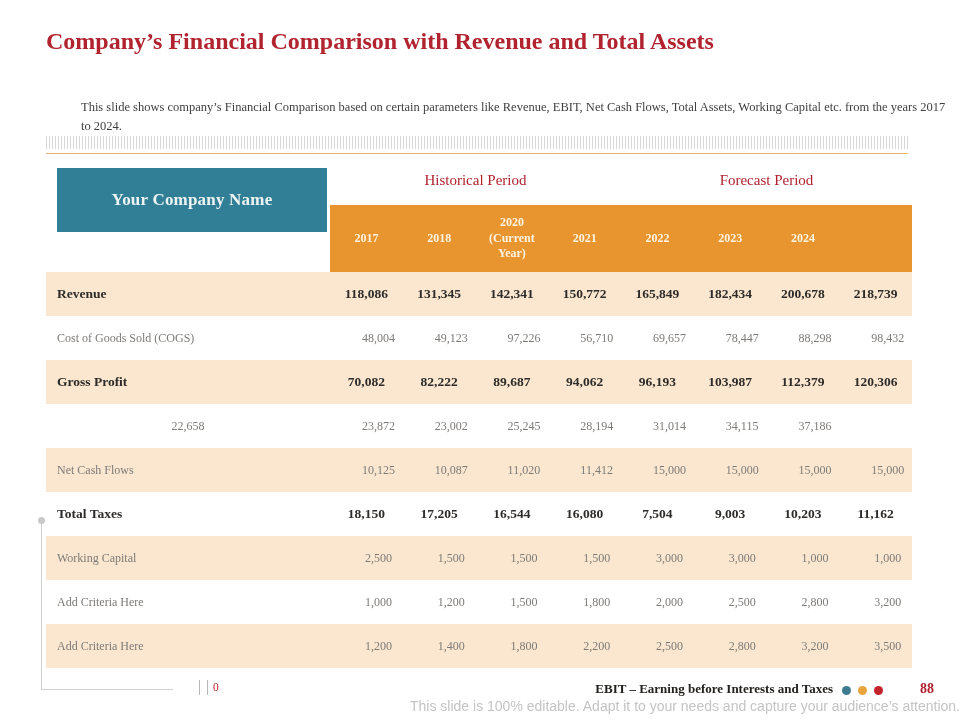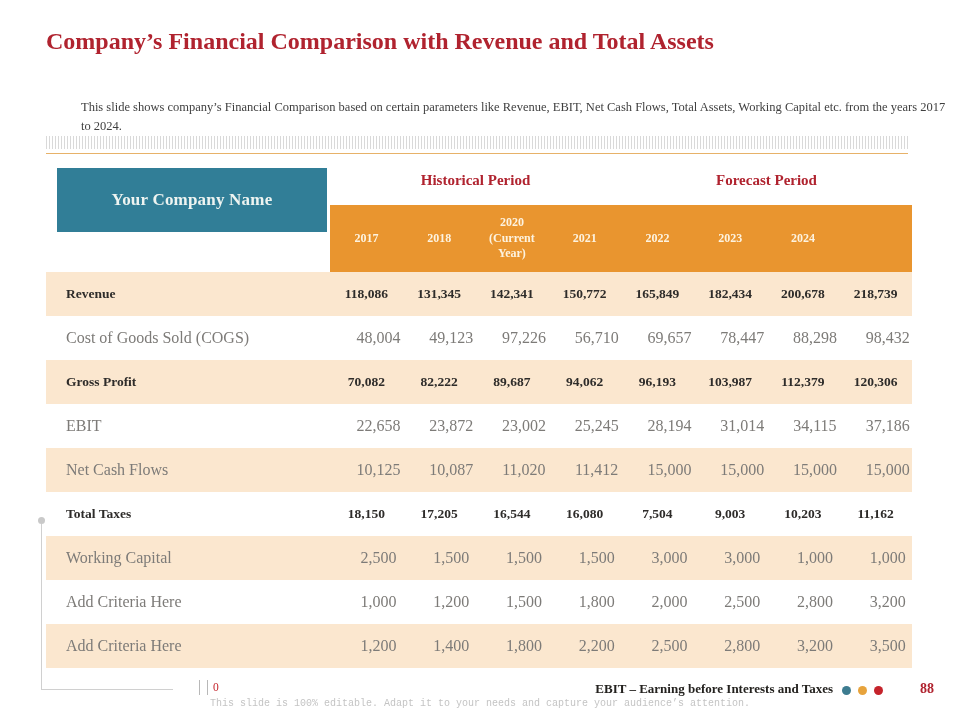--- a/index.html
+++ b/index.html
@@ -21,53 +21,53 @@
   }
   .hairline { position:absolute; left:46px; top:153px; width:862px; height:1px; background:#e7b269; }
 
   .fin-table { position:absolute; left:46px; top:165px; width:866px; }
   .thead { position:relative; height:107px; }
   .company-box {
     position:absolute; left:11px; top:3px; width:270px; height:64px;
     background:#317e97; color:#eef4f1; display:flex; align-items:center; justify-content:center;
     font-weight:700; font-size:17px; letter-spacing:.2px;
   }
-  .period { position:absolute; top:7px; font-weight:700; font-size:15px; color:#b0232f; text-align:center; }
+  .period { position:absolute; top:7px; font-weight:400; font-size:15px; color:#b0232f; text-align:center; }
   .period.historical { left:284px; width:291px; }
   .period.forecast  { left:575px; width:291px; }
   .year-row {
     position:absolute; left:284px; top:40px; width:582px; height:67px;
     background:#e9952f; display:grid; grid-template-columns:repeat(8,1fr);
   }
   .year-cell {
     display:flex; align-items:center; justify-content:center; text-align:center;
     color:#fdf3e0; font-weight:700; font-size:12px; line-height:1.3; padding:0 4px;
   }
   .tbody { position:relative; }
   .row { display:grid; grid-template-columns:284px repeat(8,1fr); height:44px; align-items:center; }
   .row.striped { background:#fbe7cf; }
   .row.em    { color:#2e2c2a; font-weight:700; font-size:13.5px; }
-  .row.light { color:#7d7b78; font-weight:400; font-size:16px;gap:24px; }
+  .row.light { color:#7d7b78; font-weight:400; font-size:12px;gap:24px; }
   .cell { text-align:center; }
-  .cell.label { text-align:left; padding-left:20px; }
+  .cell.label { text-align:left; padding-left:11px; }
 
   .dot-marker { position:absolute; left:38px; top:517px; width:7px; height:7px; border-radius:50%; background:#c9c9c9; }
   .vline { position:absolute; left:41px; top:524px; width:1px; height:165px; background:#d0d0d0; }
   .hline { position:absolute; left:41px; top:689px; width:132px; height:1px; background:#d0d0d0; }
   .tick  { position:absolute; top:680px; width:1px; height:15px; background:#b8b8b8; }
   .tick.t1 { left:199px; } .tick.t2 { left:207px; }
   .marker-zero { position:absolute; left:213px; top:681px; color:#c5232b; font-size:11.5px; }
 
   .ebit-note { position:absolute; right:127px; top:681px; font-weight:700; font-size:13px; color:#24221f; white-space:nowrap; }
   .dots { position:absolute; left:842px; top:686px; display:flex; gap:7px; }
   .dot  { width:9px; height:9px; border-radius:50%; }
   .page-num { position:absolute; left:920px; top:681px; color:#b0232f; font-size:14px; font-weight:700; }
   .editable {
-    position:absolute; left:0; top:698px; width:960px; text-align:center;
-    color:#c4c4c4; font-size:10px; font-family:Liberation Mono, monospace;
+    position:absolute; left:0; top:698px; width:960px; text-align:right;
+    color:#c4c4c4; font-size:14px; font-family:Liberation Sans, sans-serif;
   }
 </style>
 </head>
 <body>
 
 <div class="slide">
 
   <h1 class="title">Company’s Financial Comparison with Revenue and Total Assets</h1>
   <p class="subtitle">This slide shows company’s Financial Comparison based on certain parameters like Revenue, EBIT, Net Cash Flows, Total Assets, Working Capital etc. from the years 2017 to 2024.</p>
 
@@ -117,21 +117,20 @@
           <div class="cell">70,082</div>
           <div class="cell">82,222</div>
           <div class="cell">89,687</div>
           <div class="cell">94,062</div>
           <div class="cell">96,193</div>
           <div class="cell">103,987</div>
           <div class="cell">112,379</div>
           <div class="cell">120,306</div>
         </div>
         <div class="row light">
-          <div class="cell label">EBIT</div>
           <div class="cell">22,658</div>
           <div class="cell">23,872</div>
           <div class="cell">23,002</div>
           <div class="cell">25,245</div>
           <div class="cell">28,194</div>
           <div class="cell">31,014</div>
           <div class="cell">34,115</div>
           <div class="cell">37,186</div>
         </div>
         <div class="row striped light">

